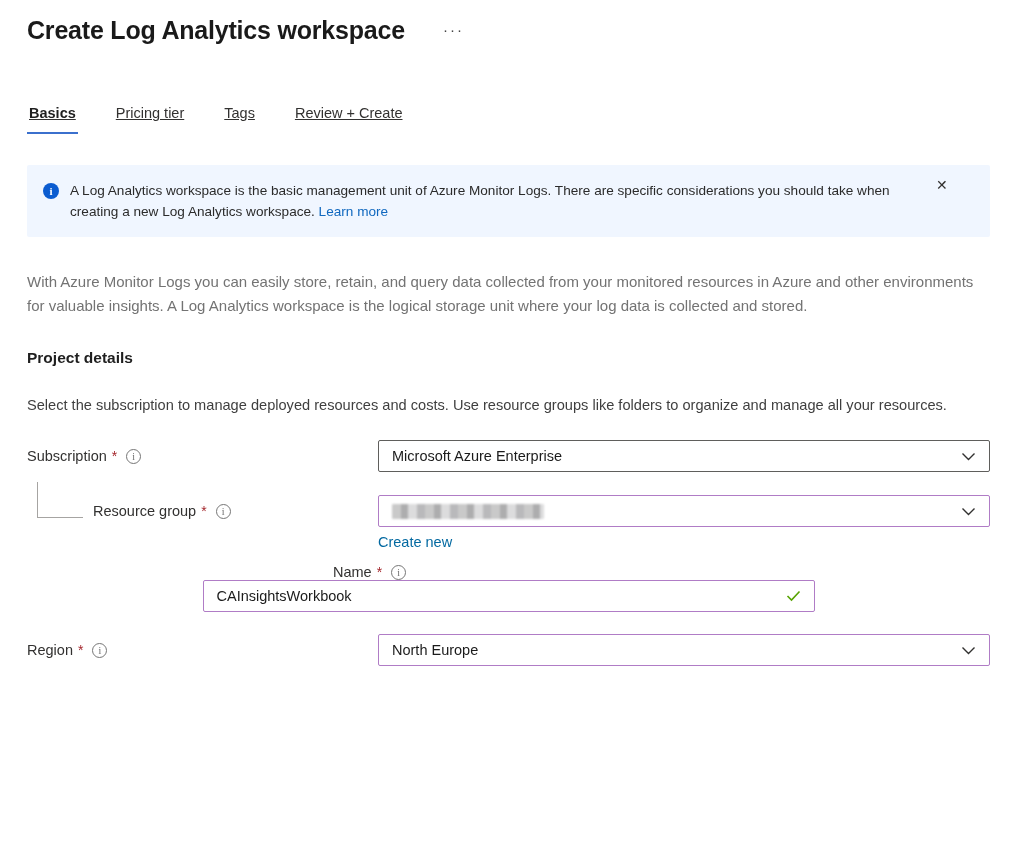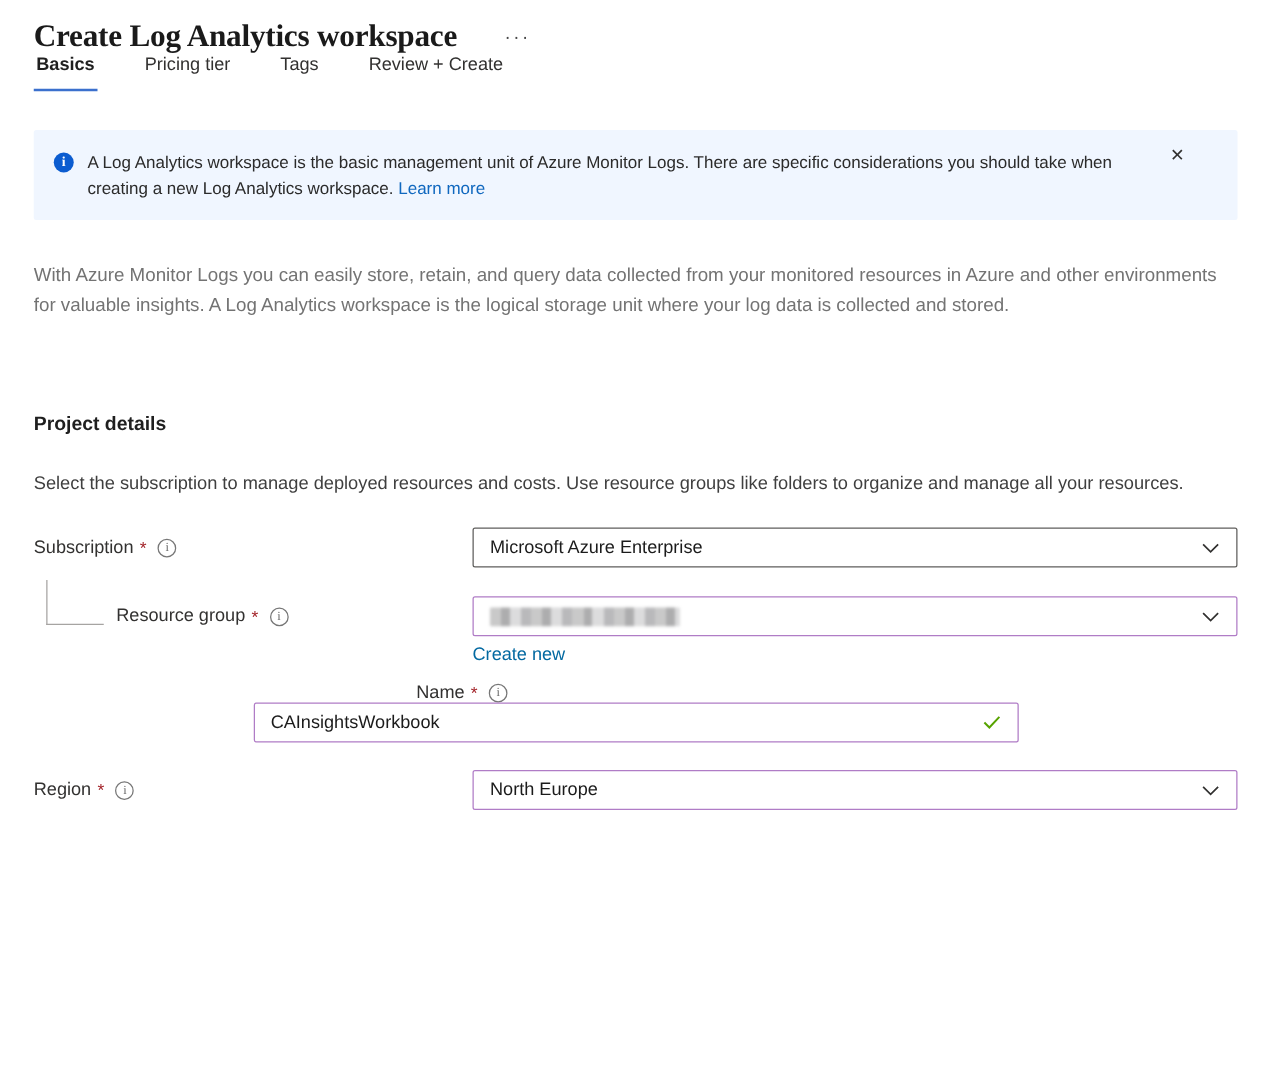--- a/index.html
+++ b/index.html
@@ -2,47 +2,47 @@
 <html><head>
 <meta charset="utf-8">
 <style>
   * { box-sizing: border-box; margin: 0; padding: 0; }
   html, body { width: 1023px; height: 853px; background: #ffffff; }
   body { font-family: "Liberation Sans", sans-serif; color: #323130; overflow: hidden; }
   .page { padding: 16px 33px 0 27px; position: relative; }
 
   
   .title-row { display: flex; align-items: flex-start; }
-  .page-title { font-size: 25px; font-weight: 700; color: #1a1a1a; letter-spacing: -0.2px; font-family: Liberation Serif, serif; }
+  .page-title { font-size: 25px; font-weight: 700; color: #1a1a1a; letter-spacing: -0.2px; }
   .more-btn { margin-left: 38px; margin-top: 6px; font-size: 15px; color: #444; letter-spacing: 2px;
               background: none; border: none; cursor: pointer; line-height: 1; }
 
   
-  .tabs { display: flex; border-bottom: 1px solid transparent; }
+  .tabs { display: flex; margin-top: 60px; border-bottom: 1px solid transparent; text-decoration: underline; }
   .tab { font-size: 14.5px; color: #323130; padding: 0 2px 11px 2px; margin-right: 36px; cursor: pointer;
          border-bottom: 2px solid transparent; background: none; border-top: none; border-left: none; border-right: none; }
   .tab.active { font-weight: 700; border-bottom: 2px solid #3b70cd; color: #1f1f1f; }
 
   
   .banner { margin-top: 30px; width: 963px; background: #f0f6ff; border-radius: 2px;
             display: flex; align-items: flex-start; padding: 15px 14px 15px 16px; }
   .banner-icon { flex: 0 0 16px; width: 16px; height: 16px; border-radius: 50%; background: #0b5cd0;
                  color: #fff; font-size: 11px; font-weight: 700; display: flex; align-items: center;
                  justify-content: center; margin-top: 3px; font-family: "Liberation Serif", serif; }
   .banner-text { flex: 1; margin-left: 11px; font-size: 13.6px; line-height: 21px; color: #2b2b2b; max-width: 852px; }
   .banner-link { color: #1068bf; text-decoration: none; cursor: pointer; }
   .banner-close { flex: 0 0 auto; margin-left: 14px; background: none; border: none; font-size: 14px;
                   color: #323130; cursor: pointer; line-height: 1; margin-top: -2px; }
 
   
   .intro { margin-top: 33px; font-size: 15px; line-height: 23.5px; color: #737373; max-width: 966px; }
 
   
   .section-heading { font-size: 15.5px; font-weight: 700; color: #1f1f1f; }
-  .project-heading { margin-top: 75px; }
+  .project-heading { margin-top: 32px; }
   .section-desc { margin-top: 27px; font-size: 14.6px; line-height: 22px; color: #3f3f3f; max-width: 924px; }
 
   
   .form-area { position: relative; }
   .form-row { display: flex; align-items: center; }
   .label-col { width: 351px; display: flex; align-items: center; font-size: 14.5px; color: #323130; flex-shrink: 0; }
   .label-col.indent { padding-left: 66px; }
   .req { color: #a4262c; margin: 0 3px 0 5px; font-size: 14px; }
   .info-dot { width: 15px; height: 15px; border: 1px solid #767676; border-radius: 50%; color: #6b6b6b;
               font-size: 10px; display: inline-flex; align-items: center; justify-content: center;

